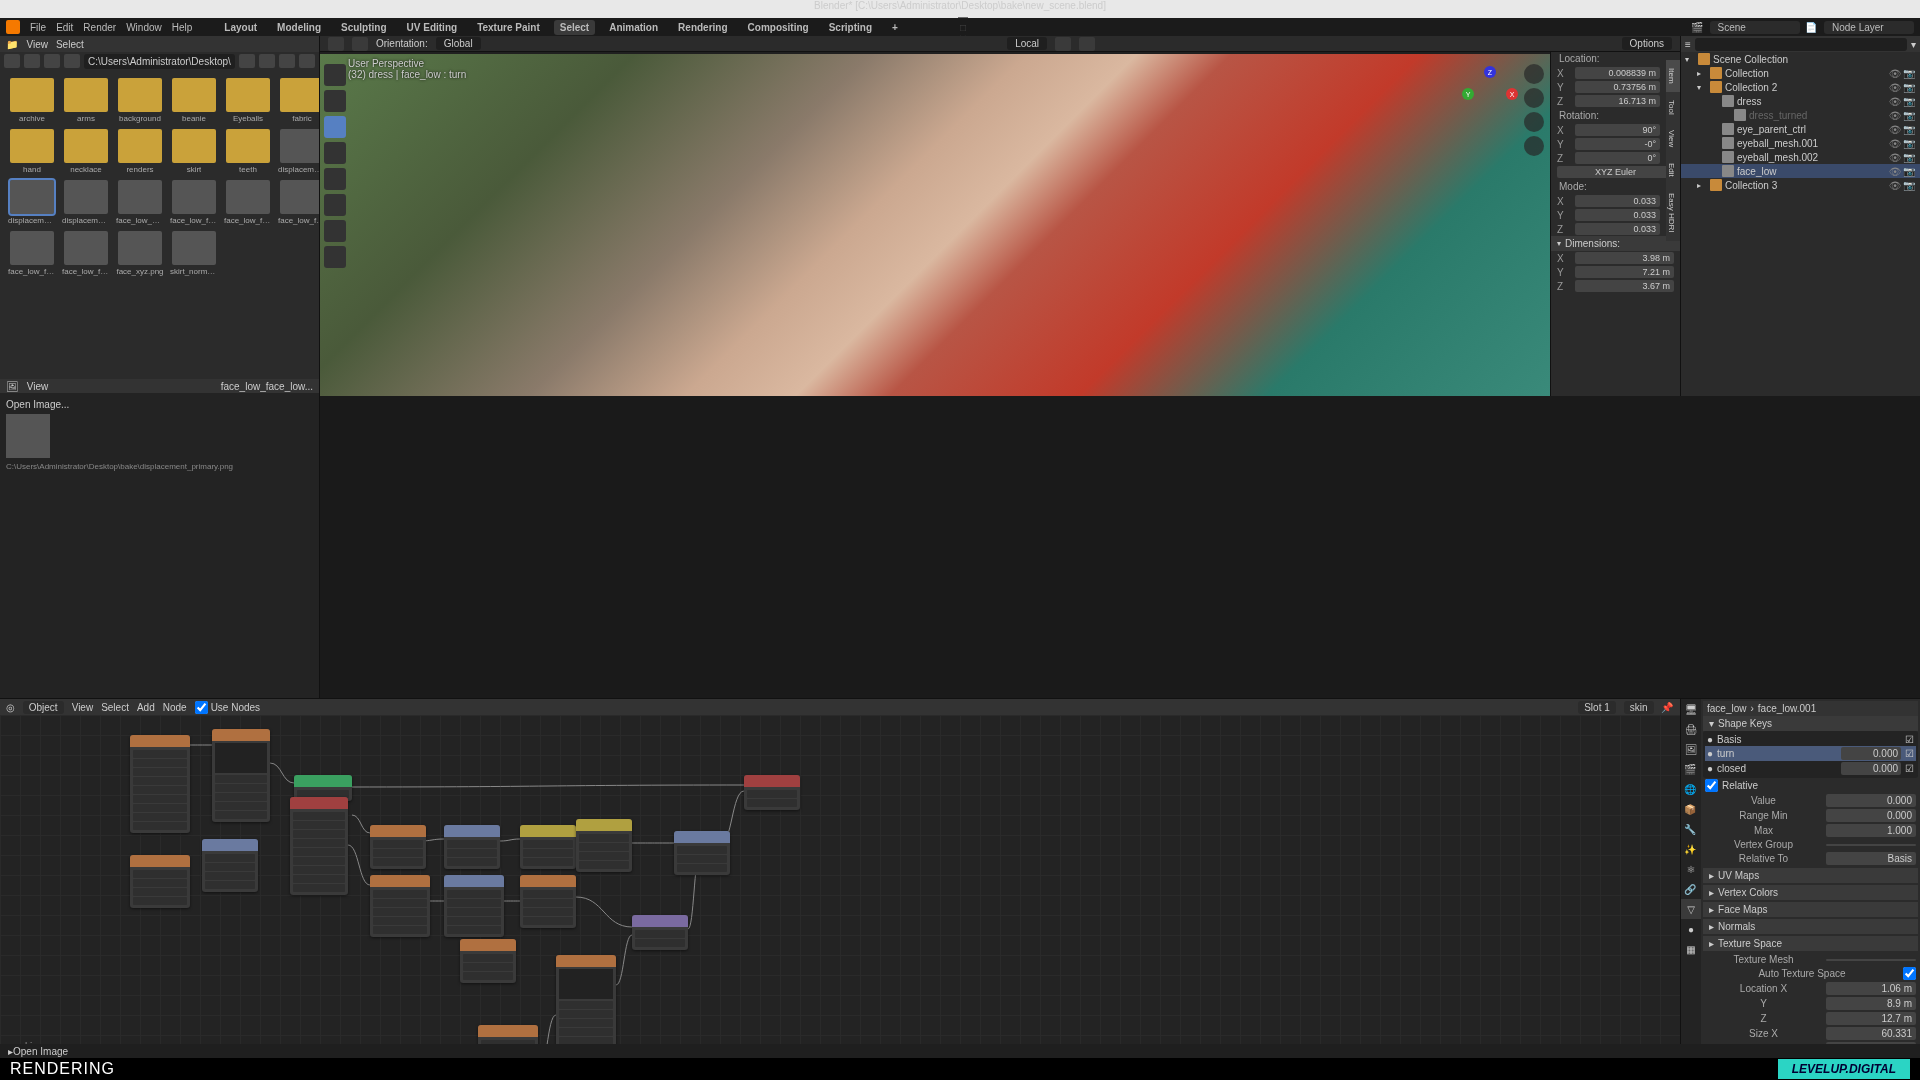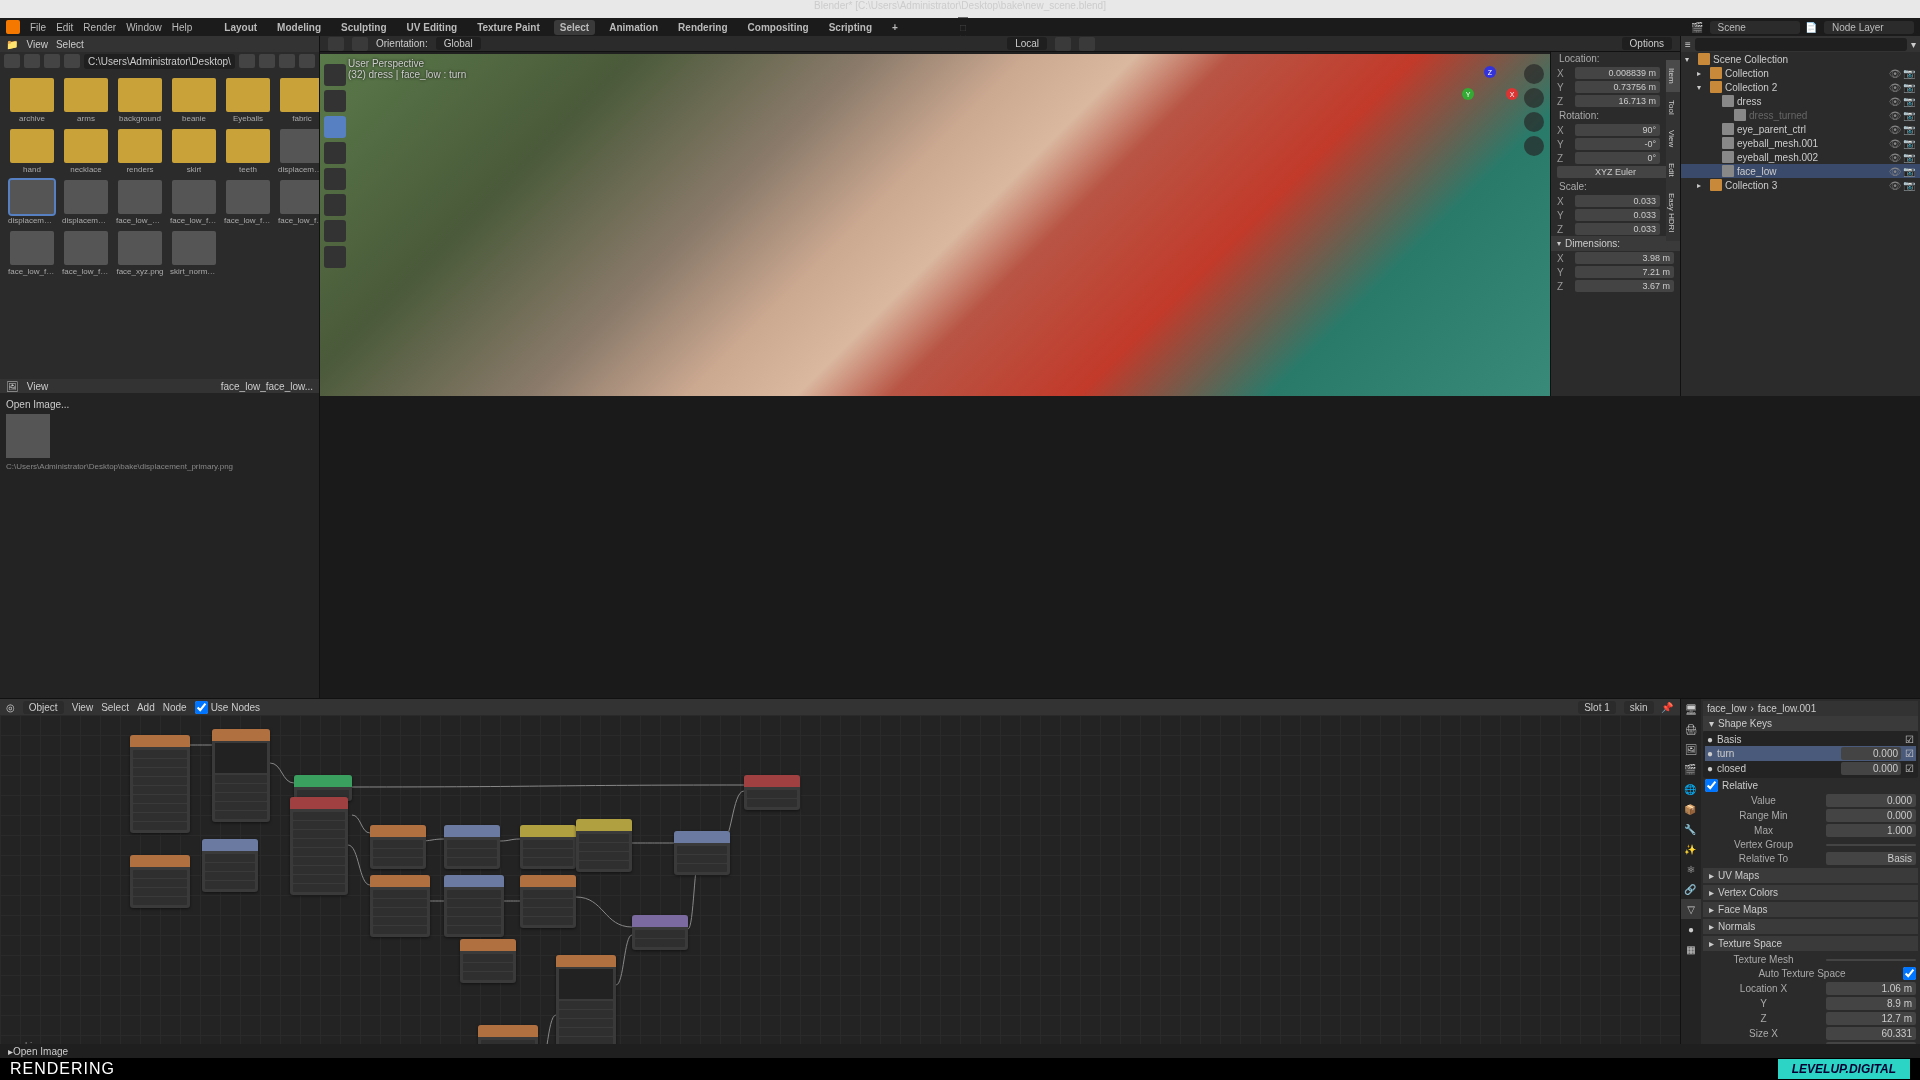--- a/index.html
+++ b/index.html
@@ -340,21 +340,21 @@
           <span class="lock">🔒</span>
         </div>
       <div class="np-row">
           <span class="lbl">Z</span>
           <span class="val">0°</span>
           <span class="lock">🔒</span>
         </div>
       <div class="np-row">
           <span class="val" style="text-align:center">XYZ Euler</span>
         </div>
-      <div class="np-sub">Scale:</div>
+      <div class="np-sub">Mode:</div>
       <div class="np-row">
           <span class="lbl">X</span>
           <span class="val">0.033</span>
           <span class="lock">🔒</span>
         </div>
       <div class="np-row">
           <span class="lbl">Y</span>
           <span class="val">0.033</span>
           <span class="lock">🔒</span>
         </div>

